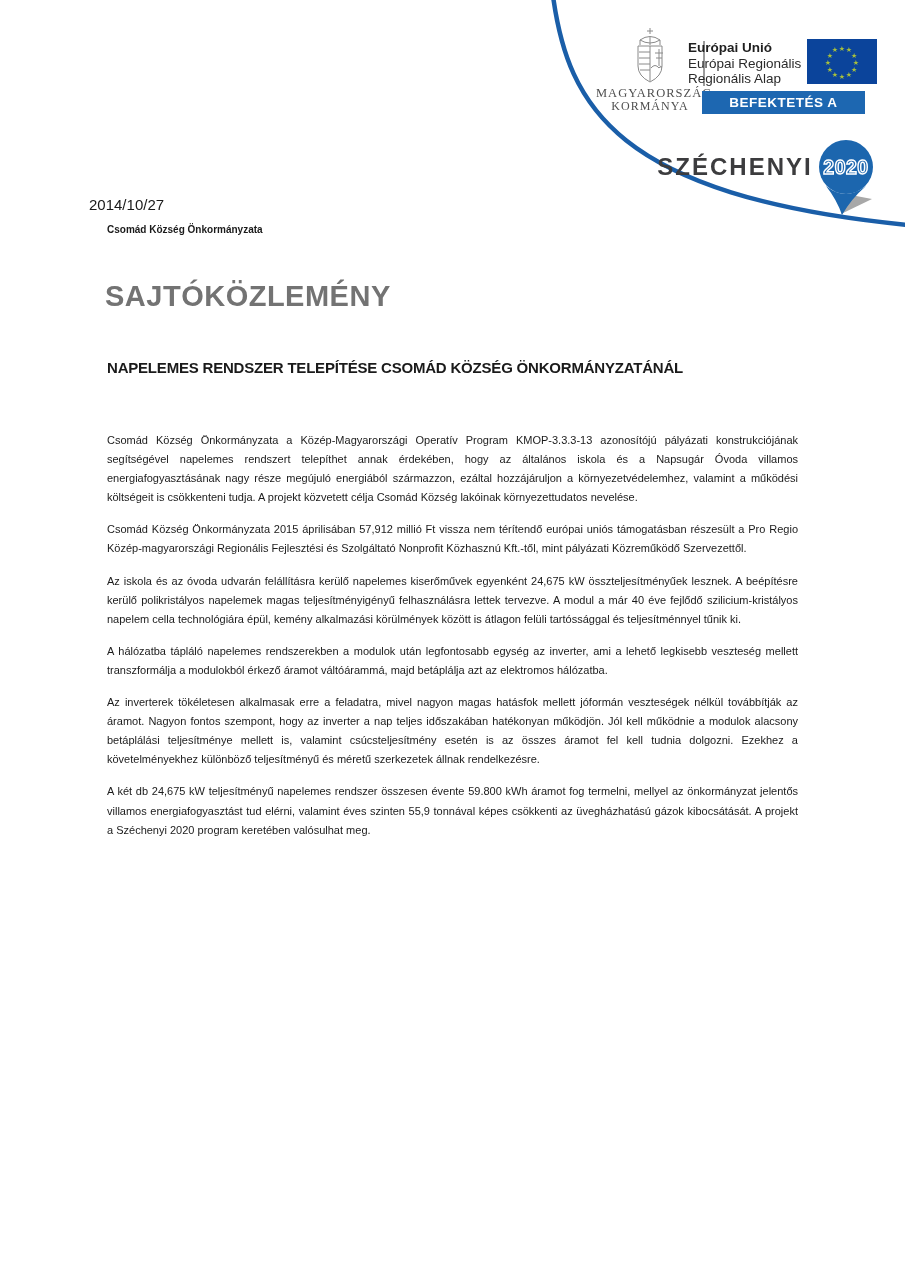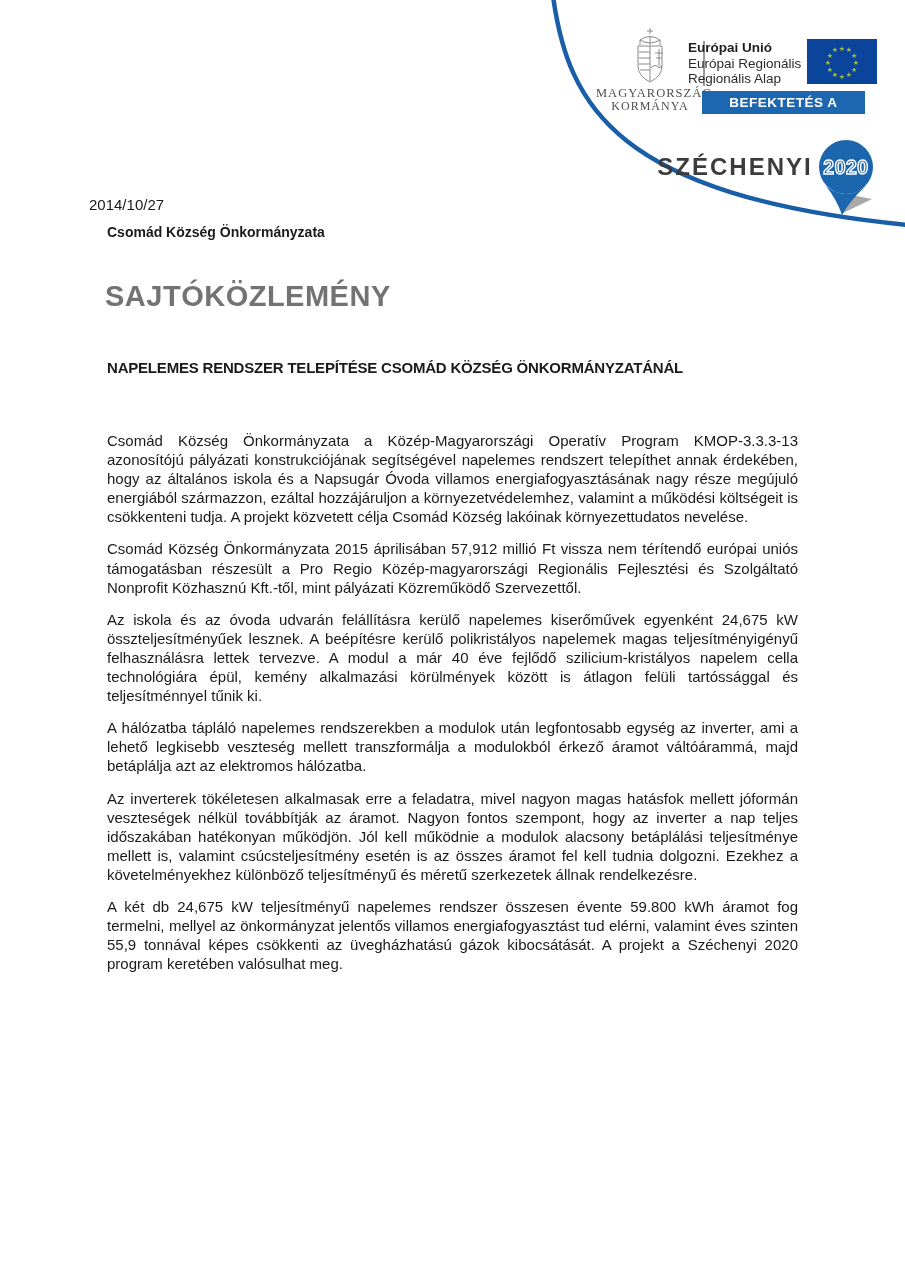--- a/index.html
+++ b/index.html
@@ -38,26 +38,26 @@
 
   
   .szechenyi-name{
     position:absolute;left:655px;top:153px;width:160px;text-align:center;
     font-size:24px;font-weight:bold;color:#3C3C3E;letter-spacing:2px;
   }
   .szechenyi-pin{position:absolute;left:815px;top:139px;}
 
   
   .date{position:absolute;left:89px;top:196px;font-size:15px;}
-  .org{position:absolute;left:107px;top:224px;font-size:14px;font-weight:bold;}
+  .org{position:absolute;left:107px;top:224px;font-size:10px;font-weight:bold;}
   .title{position:absolute;left:105px;top:280px;font-size:29px;font-weight:bold;color:#737373;letter-spacing:0.5px;}
   .subtitle{position:absolute;left:107px;top:331px;font-size:15px;font-weight:bold;letter-spacing:-0.2px;margin-top:28px;}
   .lead{position:absolute;left:107px;top:349px;width:691px;font-size:15px;font-weight:bold;line-height:19.5px;text-align:justify;}
   .body-text{position:absolute;left:107px;top:431px;width:691px;}
-  .body-text p{margin:0 0 13px 0;font-size:15px;line-height:19.1px;text-align:justify;}
+  .body-text p{margin:0 0 13px 0;font-size:11px;line-height:19.1px;text-align:justify;}
 </style>
 </head>
 <body>
 
 <div class="page">
 
   <svg class="arc-svg" width="905" height="260" viewBox="0 0 905 260">
     <path d="M 553,-4 C 568,105 615,196 908,225" fill="none" stroke="#1A5EA8" stroke-width="4.5" stroke-linecap="round"></path>
   </svg>
 

